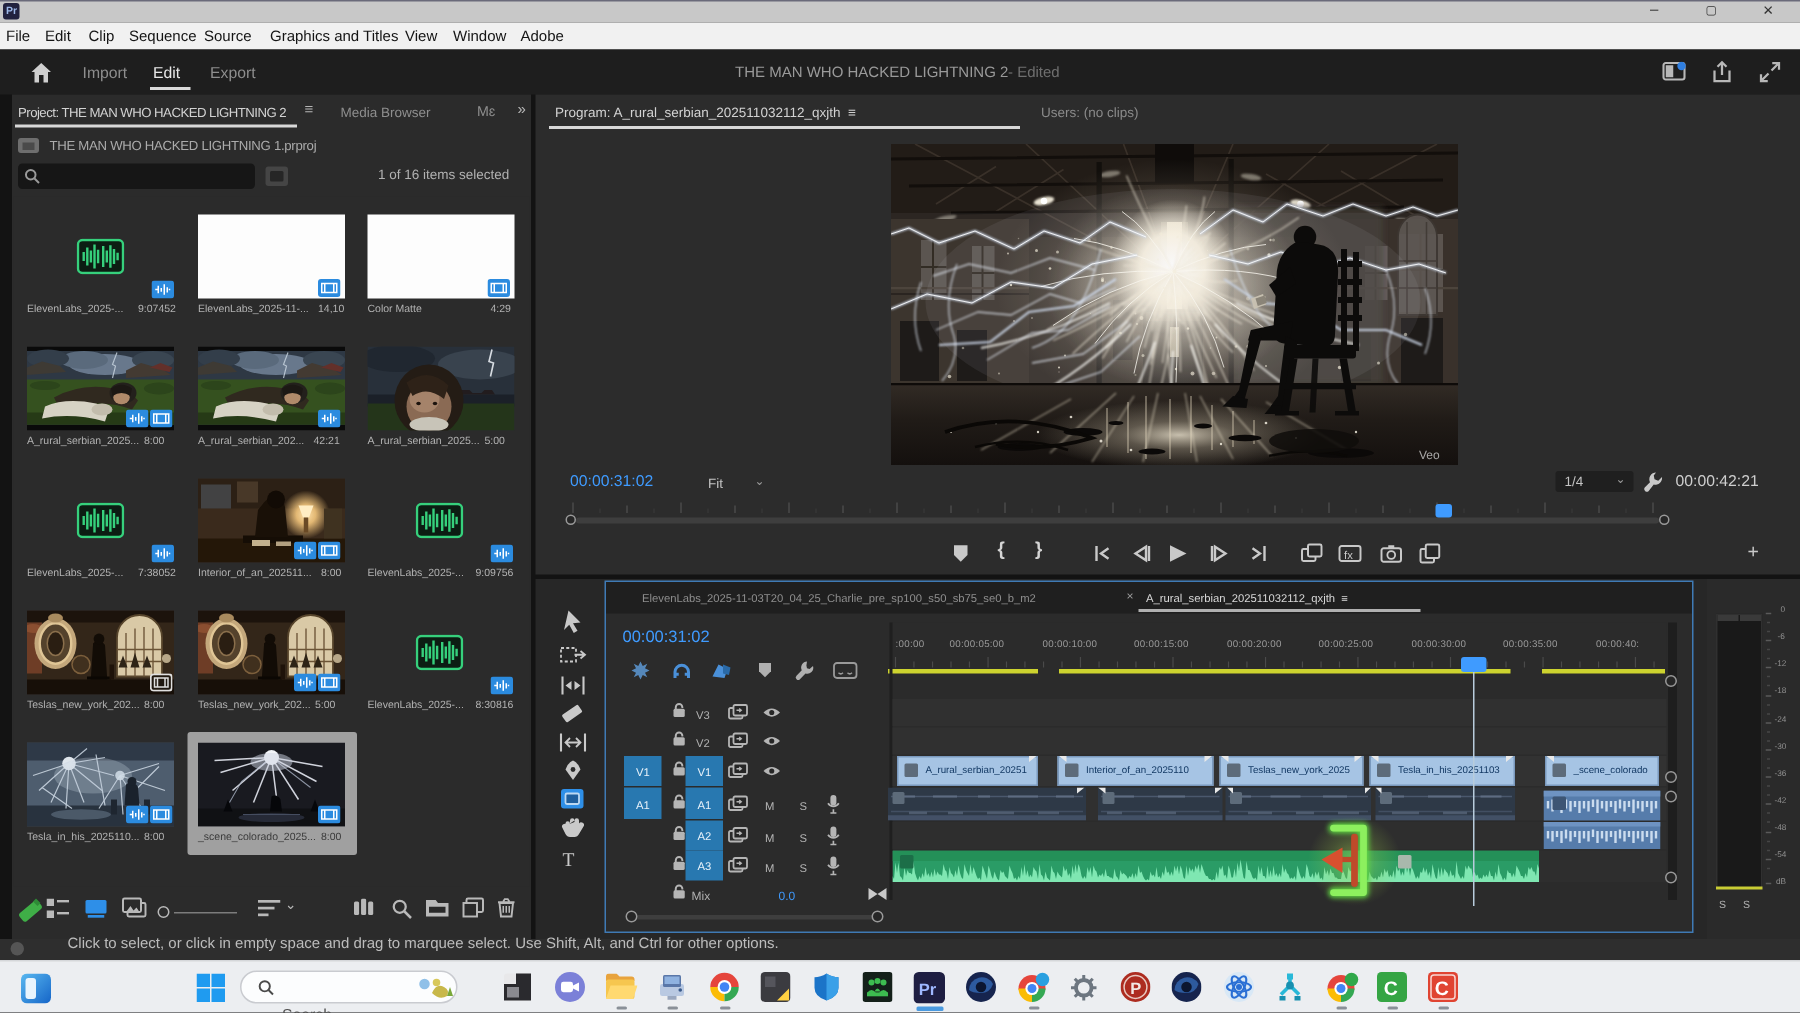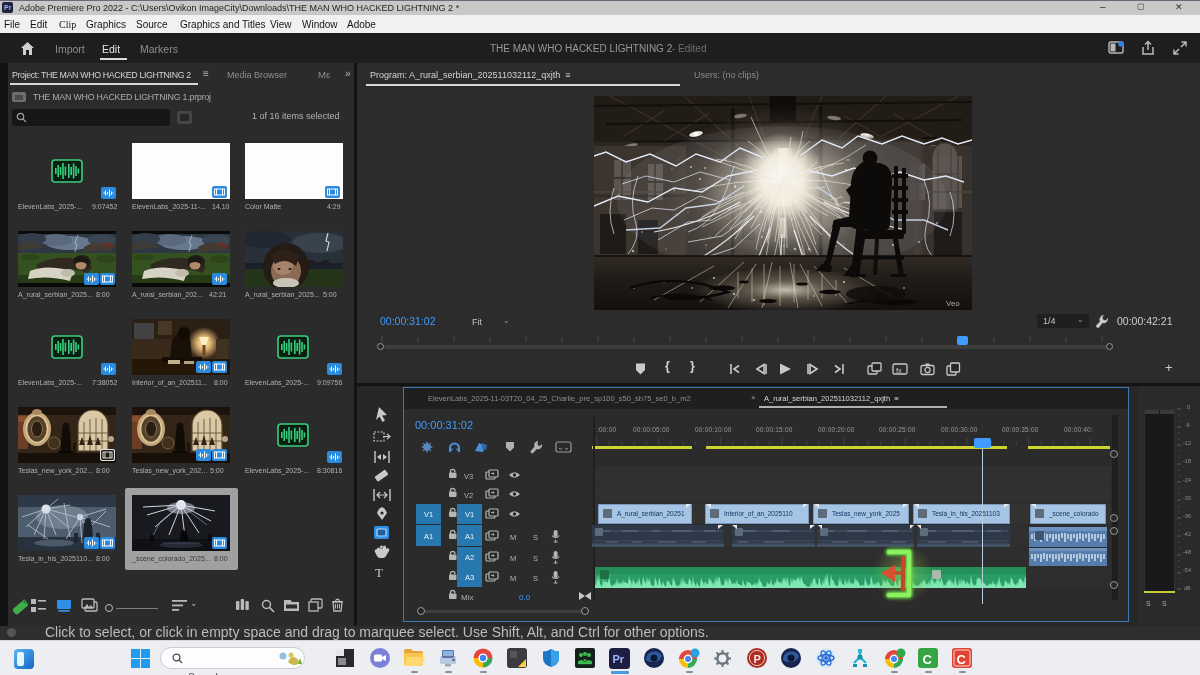--- a/index.html
+++ b/index.html
@@ -8,44 +8,43 @@
 .abs{position:absolute;}
 .tx{position:absolute;white-space:nowrap;}
 </style>
 </head>
 <body>
 <div id="app">
 
 <div class="abs" style="left:0;top:0;width:1200px;height:15px;background:#c8c8c8;border-top:1px solid #6a6a7a;"></div>
 <div class="abs" style="left:2px;top:2px;width:11px;height:11px;background:#22223f;border-radius:2px;"></div>
 <div class="tx" style="left:4px;top:3.5px;font-size:7px;color:#9db8e8;font-weight:bold;">Pr</div>
-<div class="tx" style="left:19px;top:3px;font-size:9px;color:#1f1f1f;">Adobe Premiere Pro 2022 - C:\Users\Ovikon ImageCity\Downloads\THE MAN WHO HACKED LIGHTNING 2 *</div>
 <div class="tx" style="left:1100px;top:1px;font-size:10px;color:#333;">–</div>
 <div class="tx" style="left:1137px;top:2px;font-size:8px;color:#333;">▢</div>
 <div class="tx" style="left:1175px;top:2px;font-size:9px;color:#333;">✕</div>
 
 <div class="abs" style="left:0;top:15px;width:1200px;height:18px;background:#f1f1f1;"></div>
 <div class="tx" style="left:4px;top:19px;font-size:10px;color:#141414;">File</div>
     <div class="tx" style="left:30px;top:19px;font-size:10px;color:#141414;">Edit</div>
-    <div class="tx" style="left:59px;top:19px;font-size:10px;color:#141414;font-family:Liberation Serif, serif;">Clip</div>
-    <div class="tx" style="left:86px;top:19px;font-size:10px;color:#141414;">Graphics</div>
+    <div class="tx" style="left:59px;top:19px;font-size:10px;color:#141414;">Clip</div>
+    <div class="tx" style="left:86px;top:19px;font-size:10px;color:#141414;">Sequence</div>
     <div class="tx" style="left:136px;top:19px;font-size:10px;color:#141414;">Source</div>
     <div class="tx" style="left:180px;top:19px;font-size:10px;color:#141414;">Graphics and Titles</div>
     <div class="tx" style="left:270px;top:19px;font-size:10px;color:#141414;">View</div>
     <div class="tx" style="left:302px;top:19px;font-size:10px;color:#141414;">Window</div>
     <div class="tx" style="left:347px;top:19px;font-size:10px;color:#141414;">Adobe</div>
 
 <div class="abs" style="left:0;top:33px;width:1200px;height:30px;background:#1e1e1e;"></div>
 <svg class="abs" style="left:19px;top:40px;" width="17" height="17" viewBox="0 0 17 17">
       <path d="M8.5 2 L15 8 L13 8 L13 15 L10 15 L10 10 L7 10 L7 15 L4 15 L4 8 L2 8 Z" fill="#cfcfcf"></path>
     </svg>
 <div class="tx" style="left:55px;top:43px;font-size:10.5px;color:#8e8e8e;">Import</div>
 <div class="tx" style="left:102px;top:43px;font-size:10.5px;color:#e8e8e8;">Edit</div>
 <div class="abs" style="left:100px;top:57.5px;width:27px;height:2px;background:#dadada;"></div>
-<div class="tx" style="left:140px;top:43px;font-size:10.5px;color:#8e8e8e;">Markers</div>
+<div class="tx" style="left:140px;top:43px;font-size:10.5px;color:#8e8e8e;">Export</div>
 <div class="tx" style="left:490px;top:43px;font-size:10px;color:#9a9a9a;">THE MAN WHO HACKED LIGHTNING 2</div>
 <div class="tx" style="left:672px;top:43px;font-size:10px;color:#6f6f6f;">- Edited</div>
 
 <svg class="abs" style="left:1108px;top:41px;" width="16" height="14" viewBox="0 0 16 14">
       <rect x="1" y="1" width="14" height="11" rx="1.5" fill="none" stroke="#b8b8b8" stroke-width="1.4"></rect>
       <rect x="2.5" y="2.5" width="5" height="8" fill="#b8b8b8"></rect>
       <circle cx="13" cy="3" r="2.8" fill="#2f7ee0"></circle>
     </svg>
 <svg class="abs" style="left:1140px;top:40px;" width="16" height="16" viewBox="0 0 16 16">
       <path d="M3 7 V14 H13 V7" fill="none" stroke="#b8b8b8" stroke-width="1.5"></path>
@@ -1084,21 +1083,21 @@
             <path d="M1 8 h2 M1 14 h2 M1 26 h2 M1 32 h2 M1 44 h2 M1 50 h2 M1 63 h2 M1 69 h2 M1 81 h2 M1 87 h2 M1 99 h2 M1 105 h2 M1 117 h2 M1 123 h2 M1 135 h2 M1 141 h2 M1 154 h2 M1 160 h2 M1 172 h2" opacity="0.6"></path>
           </g>
         </svg>
 </div>
 <div class="tx" style="left:1146px;top:600px;font-size:7px;color:#b0b0b0;">S</div>
 <div class="tx" style="left:1162px;top:600px;font-size:7px;color:#b0b0b0;">S</div>
 </div>
 
 <div class="abs" style="left:0;top:626px;width:1200px;height:14px;background:#2e2e2e;"></div>
 <div class="abs" style="left:7px;top:628px;width:9px;height:9px;border-radius:50%;background:#555;"></div>
-<div class="tx" style="left:45px;top:624px;font-size:14px;color:#bcbcbc;">Click to select, or click in empty space and drag to marquee select. Use Shift, Alt, and Ctrl for other options.</div>
+<div class="tx" style="left:45px;top:624px;font-size:10px;color:#bcbcbc;">Click to select, or click in empty space and drag to marquee select. Use Shift, Alt, and Ctrl for other options.</div>
 
 <div class="abs" style="left:0;top:640px;width:1200px;height:35px;background:#eceef1;border-top:1px solid #d5d7da;"></div>
 <div id="taskbar">
 <svg class="abs" style="left:14px;top:649px;" width="20" height="20" viewBox="0 0 20 20">
         <defs>
           <linearGradient id="wdg" x1="0" y1="0" x2="1" y2="1">
             <stop offset="0" stop-color="#59b8f0"></stop>
             <stop offset="1" stop-color="#1565c8"></stop>
           </linearGradient>
         </defs>

